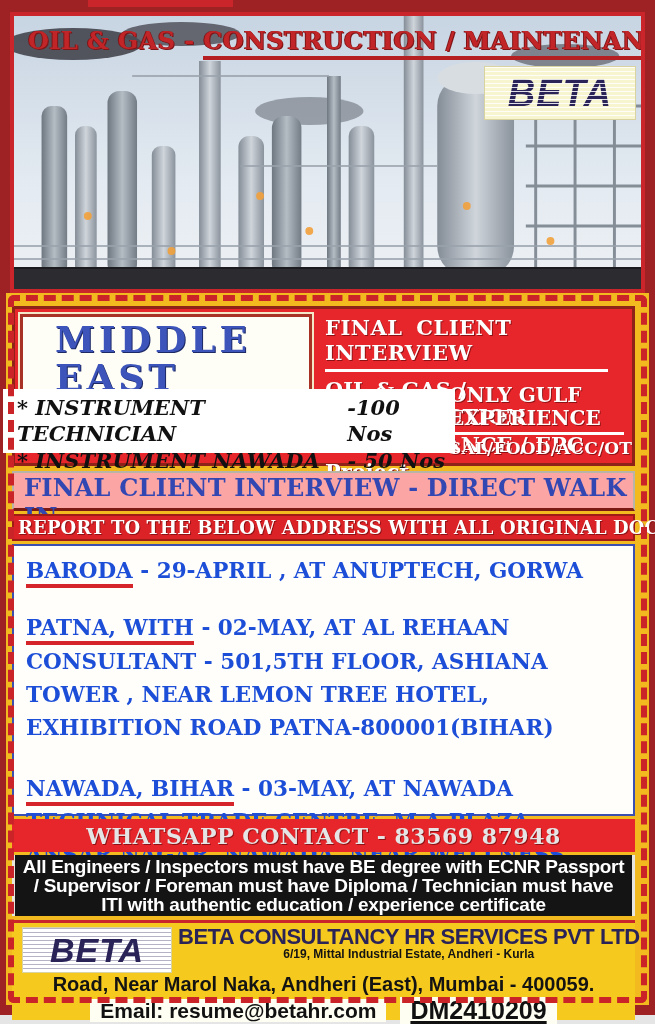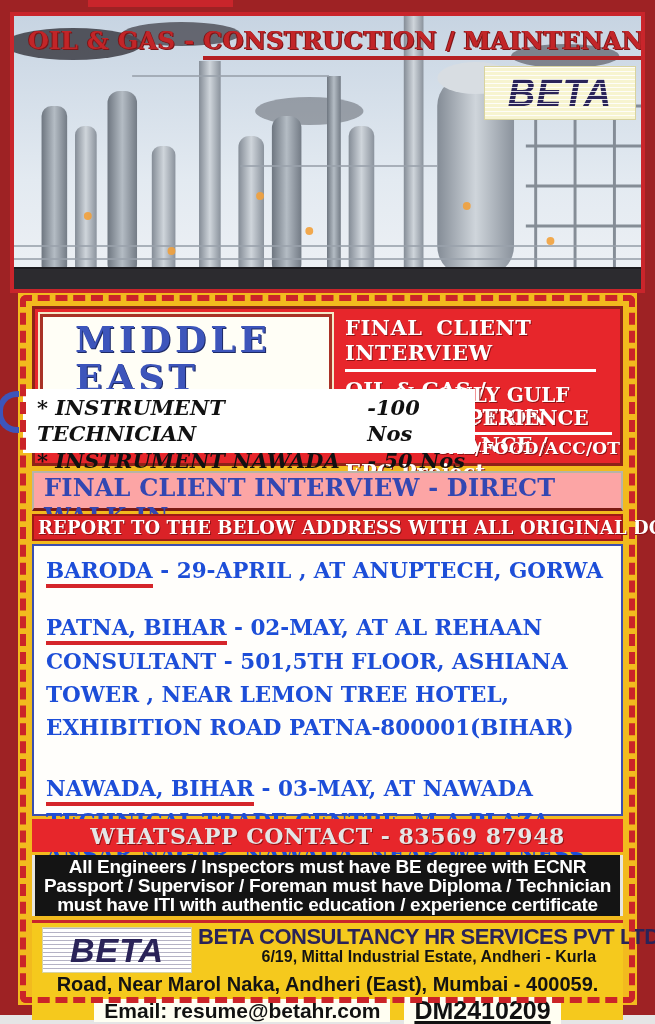--- a/index.html
+++ b/index.html
@@ -40,22 +40,22 @@
     background: repeating-linear-gradient(to bottom, rgba(255,255,255,0.85) 0 1px, rgba(255,255,255,0) 1px 4px);
     pointer-events:none;
   }
   .logo-text {
     font-family: "Liberation Sans", sans-serif; font-weight: bold; font-style: italic;
     font-size: 38px; color: #2a2358; letter-spacing: 1px; line-height: 1;
   }
 
   
   .stitch-area {
-    position: relative; margin: 0 18px; height: 712px;
-    background: #f2ba1e; padding: 13px 14px 2px 14px;
+    position: relative; margin: 0 6px; height: 712px;
+    background: #f2ba1e; padding: 13px 14px 2px 6px;
   }
   .stitch-area::before {
     content: ""; position: absolute; inset: 2px;
     border: 6px dashed #cb2428; border-radius: 6px; pointer-events: none; z-index: 4;
   }
 
   
   .banner-box {
     position: relative; height: 160px; background: #e7262b;
     border: 3px solid #8e2218; z-index: 2;
@@ -145,21 +145,21 @@
     content:""; position:absolute; inset:0;
     background: repeating-linear-gradient(to bottom, rgba(42,35,88,0.35) 0 1px, rgba(255,255,255,0) 1px 4px);
     pointer-events:none;
   }
   .footer-logo .logo-text { font-size: 34px; }
   .footer-right { flex: 1; text-align: center; }
   .company-name {
     color: #2a2358; font-weight: bold; font-size: 22px; line-height: 1.05;
     letter-spacing: -0.5px; white-space: nowrap;
   }
-  .addr-line1 { color: #131313; font-weight: bold; font-size: 16px; line-height: 1.1; white-space: nowrap; }
+  .addr-line1 { color: #131313; font-weight: bold; font-size: 12px; line-height: 1.1; white-space: nowrap; }
   .addr-line2 { color: #131313; font-weight: bold; font-size: 20px; line-height: 1.15; text-align: center; white-space: nowrap; }
   .email-row { display: flex; justify-content: center; align-items: center; gap: 14px; margin-top: 1px; }
   .email-text { background: #fffef2; padding: 0 10px; font-size: 21px; font-weight: bold; color: #111; line-height: 1.1; }
   .dm-text { background: #fffef2; padding: 0 10px; font-size: 25px; font-weight: bold; color: #111; text-decoration: underline; text-decoration-thickness: 3px; line-height: 1.1; }
   .reg-row { display: flex; justify-content: center; margin-top: 2px; }
   .reg-pill {
     background: #111; color: #fff; font-weight: bold; font-size: 18px;
     border-radius: 14px; padding: 1px 22px; line-height: 1.2; white-space: nowrap;
   }
   .bottom-red { height: 10px; background: #9e2224; }
@@ -281,21 +281,21 @@
 
     <div class="walkin-bar">
       <span class="walkin-text">FINAL CLIENT INTERVIEW - DIRECT WALK IN</span>
     </div>
     <div class="report-bar">
       <span class="report-text">REPORT TO THE BELOW ADDRESS WITH ALL ORIGINAL DOCUMENTS</span>
     </div>
 
     <div class="address-box">
       <div class="venue"><span class="venue-city">BARODA</span><span> - 29-APRIL , AT ANUPTECH, GORWA</span></div>
-      <div class="venue"><span class="venue-city">PATNA, BIHAR</span><span> - 02-MAY, AT  AL REHAAN CONSULTANT - 501,5TH FLOOR, ASHIANA TOWER , NEAR LEMON TREE HOTEL, EXHIBITION ROAD PATNA-800001(BIHAR)</span></div>
+      <div class="venue"><span class="venue-city">PATNA, WITH</span><span> - 02-MAY, AT  AL REHAAN CONSULTANT - 501,5TH FLOOR, ASHIANA TOWER , NEAR LEMON TREE HOTEL, EXHIBITION ROAD PATNA-800001(BIHAR)</span></div>
       <div class="venue"><span class="venue-city">NAWADA, BIHAR</span><span> - 03-MAY, AT NAWADA TECHNICAL TRADE CENTRE, M.A PLAZA, ANSAR NAGAR, NAWADA, NEAR WELLNESS GYM, NAWADA, BIHAR - 805110</span></div>
     </div>
 
     <div class="whatsapp-bar">
       <span class="whatsapp-text">WHATSAPP CONTACT - 83569 87948</span>
     </div>
 
     <div class="notes-bar">
       <div class="notes-text">All Engineers / Inspectors must have BE degree with ECNR Passport / Supervisor  / Foreman must have Diploma / Technician must have ITI with authentic education / experience certificate</div>
     </div>

